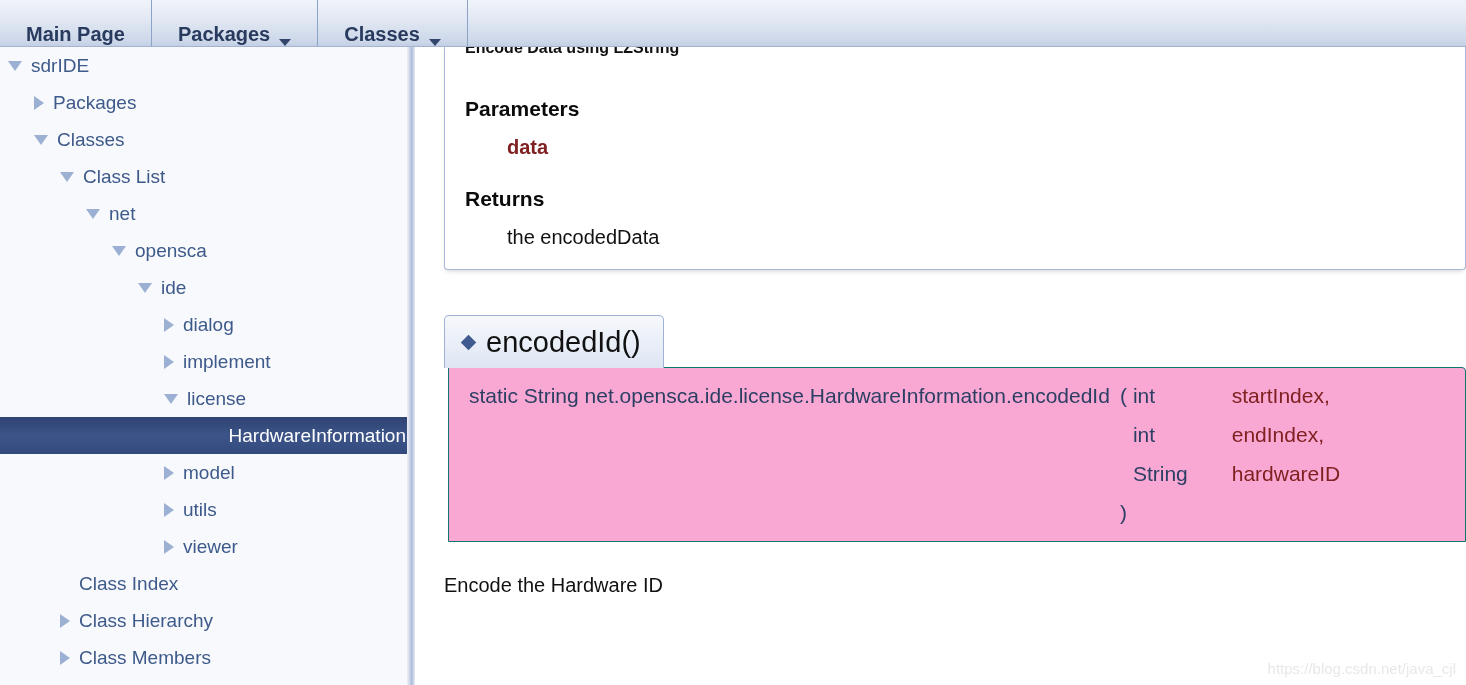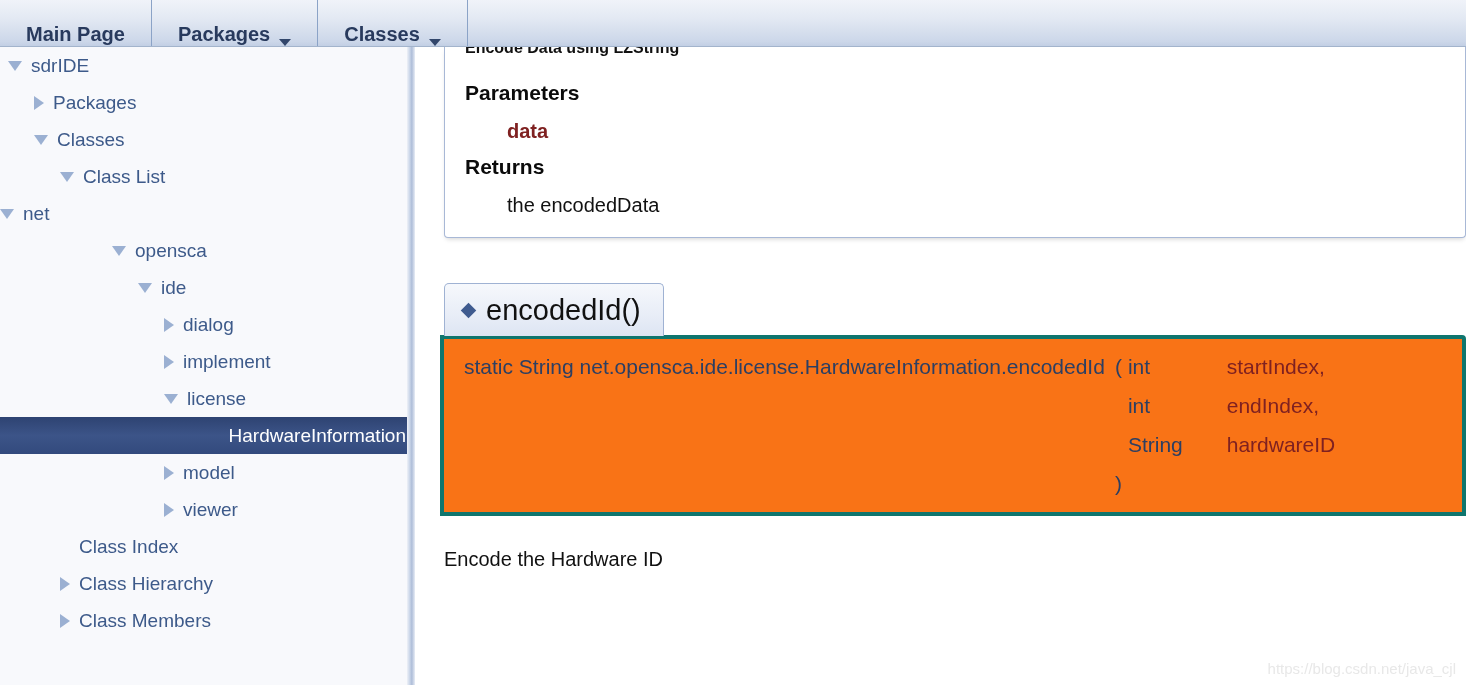--- a/index.html
+++ b/index.html
@@ -112,21 +112,21 @@
     height: 22px;
     overflow: hidden;
     font-size: 16px; font-weight: bold; color: #111;
     line-height: 22px;
   }
   .memdoc-top-cut span { position: relative; top: -10px; }
 
   .sec-title {
     font-size: 21px; font-weight: bold;
     color: #0b0b0b;
-    margin-top: 12px;
+    margin-top: 28px;
   }
   .sec-body {
     font-size: 20px;
     color: #111;
     margin-top: 15px;
     margin-left: 42px;
   }
   .param-name {
     color: #7f2121;
     font-weight: bold;
@@ -152,24 +152,24 @@
     width: 11px; height: 11px;
     background: #3f5b8f;
     transform: rotate(45deg);
     margin-right: 12px;
     position: relative; top: -4px;
   }
 
   
   .memproto {
     position: relative;
-    margin-left: 24px;
+    margin-left: 32px;
     margin-top: -1px;
-    background: #f97316;
-    border: 4px solid #0f766e;
+    background: #f9a8d4;
+    border: 1px solid #0f766e;
     border-radius: 0 4px 0 0;
     padding: 16px 20px 16px 20px;
     z-index: 1;
   }
   .memproto table { border-collapse: collapse; }
   .memproto td {
     font-size: 21px;
     color: #2c3f63;
     padding: 0 0 15px 0;
     vertical-align: top;
@@ -226,21 +226,21 @@
         <span class="label">Packages</span>
       </div>
       <div class="tree-row" style="padding-left: 34px;">
         <span class="arrow open"></span>
         <span class="label">Classes</span>
       </div>
       <div class="tree-row" style="padding-left: 60px;">
         <span class="arrow open"></span>
         <span class="label">Class List</span>
       </div>
-      <div class="tree-row" style=" text-align: right;">
+      <div class="tree-row" style="padding-left: 86px; text-align: right;">
         <span class="arrow open"></span>
         <span class="label">net</span>
       </div>
       <div class="tree-row" style="padding-left: 112px;">
         <span class="arrow open"></span>
         <span class="label">opensca</span>
       </div>
       <div class="tree-row" style="padding-left: 138px;">
         <span class="arrow open"></span>
         <span class="label">ide</span>
@@ -256,20 +256,24 @@
       <div class="tree-row" style="padding-left: 164px;">
         <span class="arrow open"></span>
         <span class="label">license</span>
       </div>
       <div class="tree-row selected">
         <span class="label">HardwareInformation</span>
       </div>
       <div class="tree-row" style="padding-left: 164px;">
         <span class="arrow closed"></span>
         <span class="label">model</span>
+      </div>
+      <div class="tree-row" style="padding-left: 164px;">
+        <span class="arrow closed"></span>
+        <span class="label">utils</span>
       </div>
       <div class="tree-row" style="padding-left: 164px;">
         <span class="arrow closed"></span>
         <span class="label">viewer</span>
       </div>
       <div class="tree-row" style="padding-left: 60px;">
         <span class="arrow none"></span>
         <span class="label">Class Index</span>
       </div>
       <div class="tree-row" style="padding-left: 60px;">

